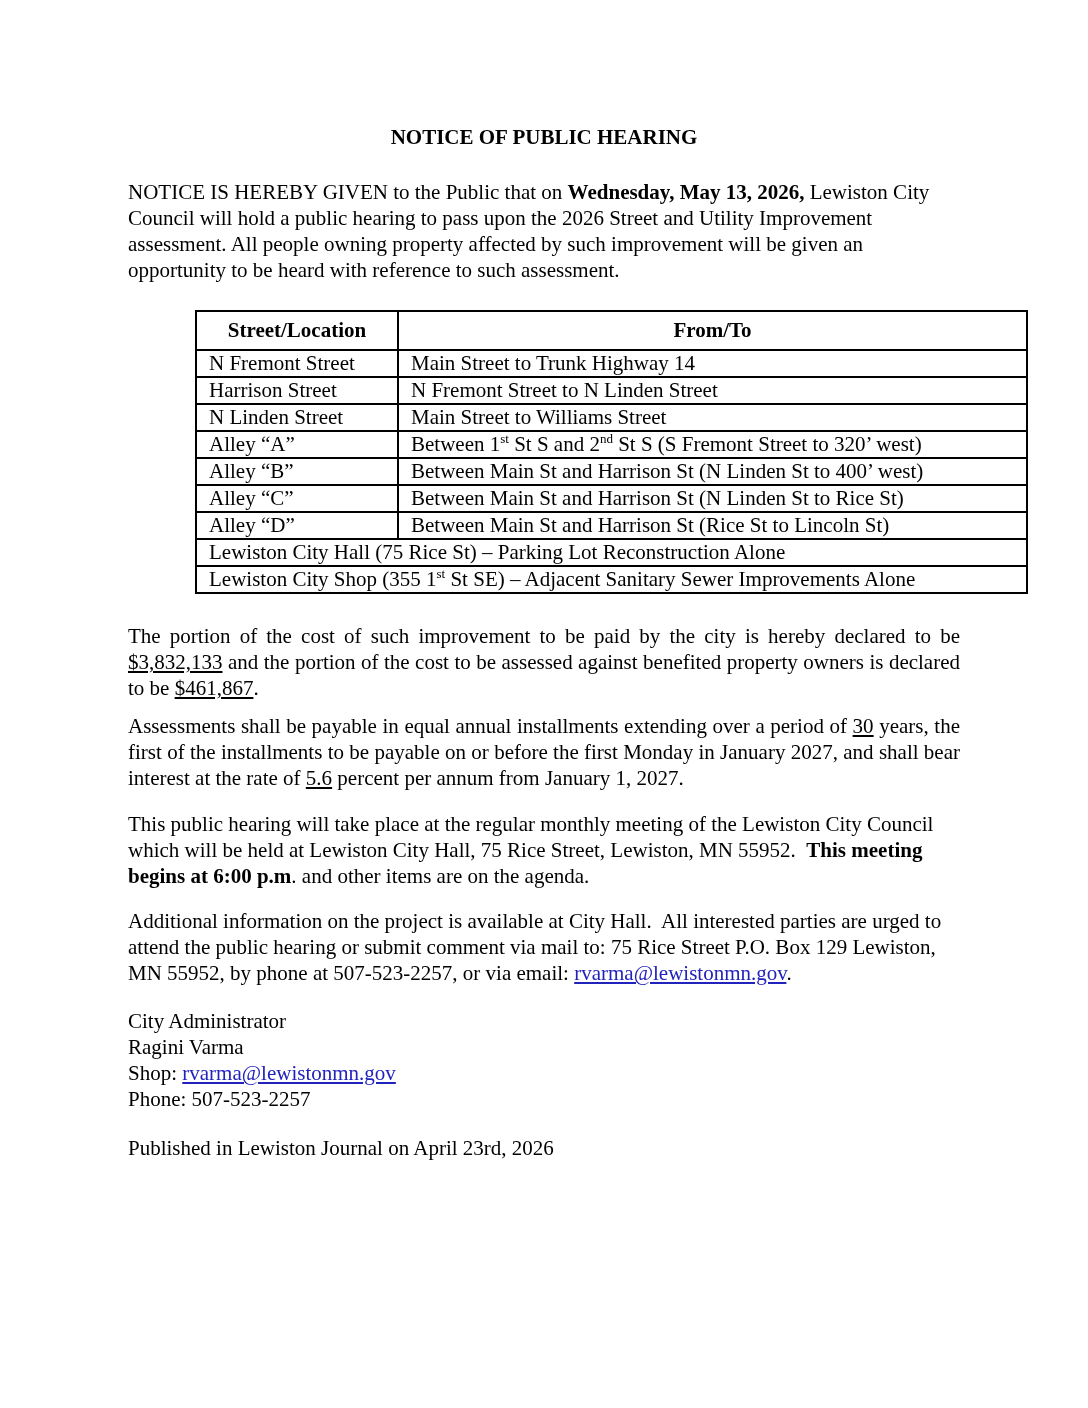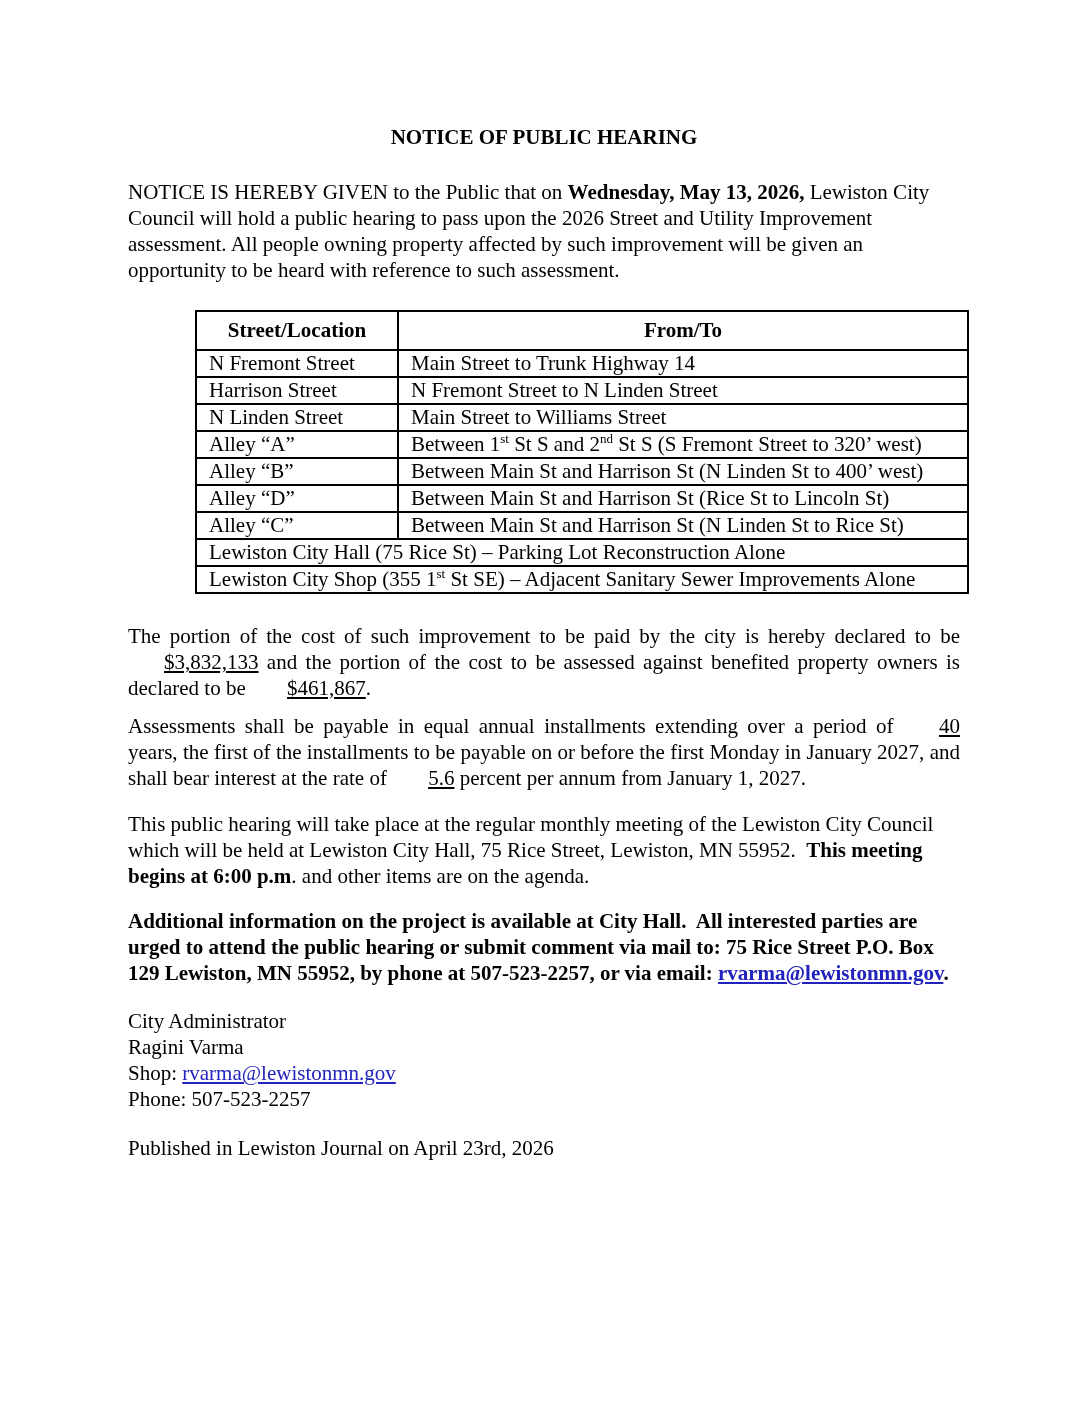--- a/index.html
+++ b/index.html
@@ -36,37 +36,37 @@
     text-align: center;
     margin: 0 0 29px 0;
   }
   p { margin: 0; }
   .pre { white-space: pre-wrap; }
   .justify { text-align: justify; }
   .intro       { margin: 0 0 27px 0; }
   .p-cost      { margin: 0 0 12px 0; }
   .p-assess    { margin: 0 0 20px 0; }
   .p-hearing   { margin: 0 0 19px 0; }
-  .p-info      { margin: 14px 0 22px 0; font-weight: bold; }
+  .p-info      { margin: 14px 0 22px 0; }
   .signature   { margin: 0 0 23px 0; }
   .b { font-weight: bold; }
-  .u { text-decoration: underline; margin-left: 36px; }
+  .u { text-decoration: underline; }
   .sup {
     font-size: 13px;
     vertical-align: super;
     line-height: 0;
   }
   a.doc-link {
     color: var(--link);
     text-decoration: underline;
     cursor: pointer;
   }
   table.improvements {
     border-collapse: collapse;
-    width: 774px;
+    width: 833px;
     margin: 0 0 29px 67px;
     font-size: 21px;
   }
   table.improvements col.col-loc { width: 202px; }
   table.improvements th,
   table.improvements td {
     border: 2px solid var(--border);
     padding: 0 6px 0 12px;
     line-height: 25px;
     vertical-align: middle;
@@ -114,39 +114,39 @@
         </tr>
         <tr>
           <td><span>Alley “A”</span></td>
           <td><span>Between 1</span><span class="sup">st</span><span> St S and 2</span><span class="sup">nd</span><span> St S (S Fremont Street to 320’ west)</span></td>
         </tr>
         <tr>
           <td><span>Alley “B”</span></td>
           <td><span>Between Main St and Harrison St (N Linden St to 400’ west)</span></td>
         </tr>
         <tr>
+          <td><span>Alley “C”</span></td>
+          <td><span>Between Main St and Harrison St (N Linden St to Rice St)</span></td>
+        </tr>
+        <tr>
           <td><span>Alley “D”</span></td>
           <td><span>Between Main St and Harrison St (Rice St to Lincoln St)</span></td>
-        </tr>
-        <tr>
-          <td><span>Alley “C”</span></td>
-          <td><span>Between Main St and Harrison St (N Linden St to Rice St)</span></td>
         </tr>
         <tr>
           <td colspan="2"><span>Lewiston City Hall (75 Rice St) – Parking Lot Reconstruction Alone</span></td>
         </tr>
         <tr>
           <td colspan="2"><span>Lewiston City Shop (355 1</span><span class="sup">st</span><span> St SE) – Adjacent Sanitary Sewer Improvements Alone</span></td>
         </tr>
       </tbody>
     </table>
 
     <p class="p-cost justify"><span>The portion of the cost of such improvement to be paid by the city is hereby declared to be </span><span class="u">$3,832,133</span><span> and the portion of the cost to be assessed against benefited property owners is declared to be </span><span class="u">$461,867</span><span>.</span></p>
 
-    <p class="p-assess justify"><span>Assessments shall be payable in equal annual installments extending over a period of </span><span class="u">40</span><span> years, the first of the installments to be payable on or before the first Monday in January 2027, and shall bear interest at the rate of </span><span class="u">5.6</span><span> percent per annum from January 1, 2027.</span></p>
+    <p class="p-assess justify"><span>Assessments shall be payable in equal annual installments extending over a period of </span><span class="u">30</span><span> years, the first of the installments to be payable on or before the first Monday in January 2027, and shall bear interest at the rate of </span><span class="u">5.6</span><span> percent per annum from January 1, 2027.</span></p>
 
     <p class="p-hearing pre"><span>This public hearing will take place at the regular monthly meeting of the Lewiston City Council which will be held at Lewiston City Hall, 75 Rice Street, Lewiston, MN 55952.  </span><span class="b">This meeting begins at 6:00 p.m</span><span>. and other items are on the agenda.</span></p>
 
     <p class="p-info pre"><span>Additional information on the project is available at City Hall.  All interested parties are urged to attend the public hearing or submit comment via mail to: 75 Rice Street P.O. Box 129 Lewiston, MN 55952, by phone at 507-523-2257, or via email: </span><a href="#" class="doc-link">rvarma@lewistonmn.gov</a><span>.</span></p>
 
     <div class="signature">
       <div>City Administrator</div>
       <div>Ragini Varma</div>
       <div><span>Shop: </span><a href="#" class="doc-link">rvarma@lewistonmn.gov</a></div>
       <div>Phone: 507-523-2257</div>

